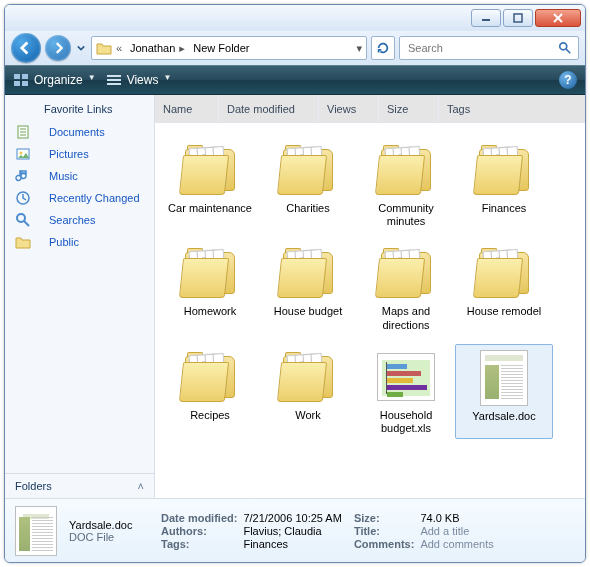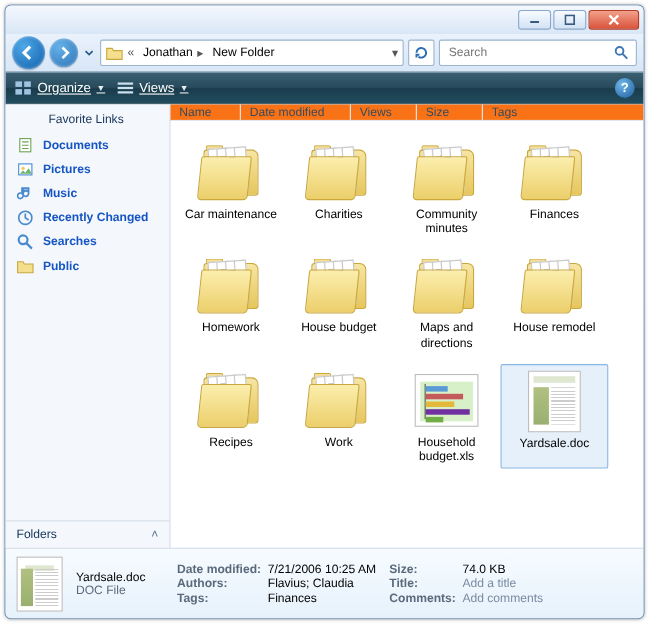--- a/index.html
+++ b/index.html
@@ -75,51 +75,51 @@
 
   
   .toolbar {
     height:30px;
     background: linear-gradient(#3a5f70, #274b5c 48%, #1a3c4c 52%, #214d5f);
     display:flex; align-items:center; color:#fff; padding:0 8px; gap:10px;
     font-size:12px;
     border-top:1px solid #5c7f92;
     border-bottom:1px solid #12303e;
   }
-  .tool-btn { display:flex; align-items:center; gap:5px;text-decoration:underline; }
+  .tool-btn { display:flex; gap:5px; }
   .tool-drop { font-size:8px; opacity:.9; }
   .toolbar .spacer { flex:1; }
   .help-icon {
     width:18px; height:18px; border-radius:50%;
     background: radial-gradient(circle at 35% 30%, #6fb6ea, #1e5e9e);
     display:flex; align-items:center; justify-content:center; color:#fff;
     font-weight:bold; font-size:12px;
   }
 
   
   .body { flex:1; display:flex; background:#fff; min-height:0; }
   .sidebar {
     width:150px; border-right:1px solid #d6dfe8;
     display:flex; flex-direction:column;
     background:#f4f7fb;
   }
   .side-head { padding:8px 10px 4px; color:#1a3860; font-size:11px;margin-left:29px; }
   .favlinks { padding:2px 8px 6px; }
-  .favlink { display:flex; align-items:center; gap:8px; padding:3px 2px; color:#1556c4;font-weight:bold; }
+  .favlink { display:flex; align-items:center; gap:18px; padding:3px 2px; color:#1556c4; }
   .favlink .ico { width:16px; height:16px; display:flex; align-items:center; justify-content:center; }
   .side-spacer { flex:1; }
   .folders-head {
     padding:6px 10px; color:#1a3860; border-top:1px solid #d6dfe8;
     display:flex; align-items:center; justify-content:space-between;
   }
 
   .main { flex:1; display:flex; flex-direction:column; min-width:0; }
   .colhead {
-    height:15px; border-bottom:1px solid #e1e6ec;
-    display:flex; align-items:center; color:#3a4a5c; background:#f97316;
+    height:28px; border-bottom:1px solid #e1e6ec;
+    display:flex; align-items:center; color:#3a4a5c; background:#e5e5e5;
     font-size:11px;
   }
   .colhead > div { padding:0 8px; border-right:1px solid #e7ecf2; height:100%; display:flex; align-items:center; }
   .colhead .cname { width:64px; }
   .colhead .cdate { width:100px; }
   .colhead .ctype { width:60px; }
   .colhead .csize { width:60px; }
   .colhead .ctags { flex:1; border-right:0; }
 
   .filegrid {

